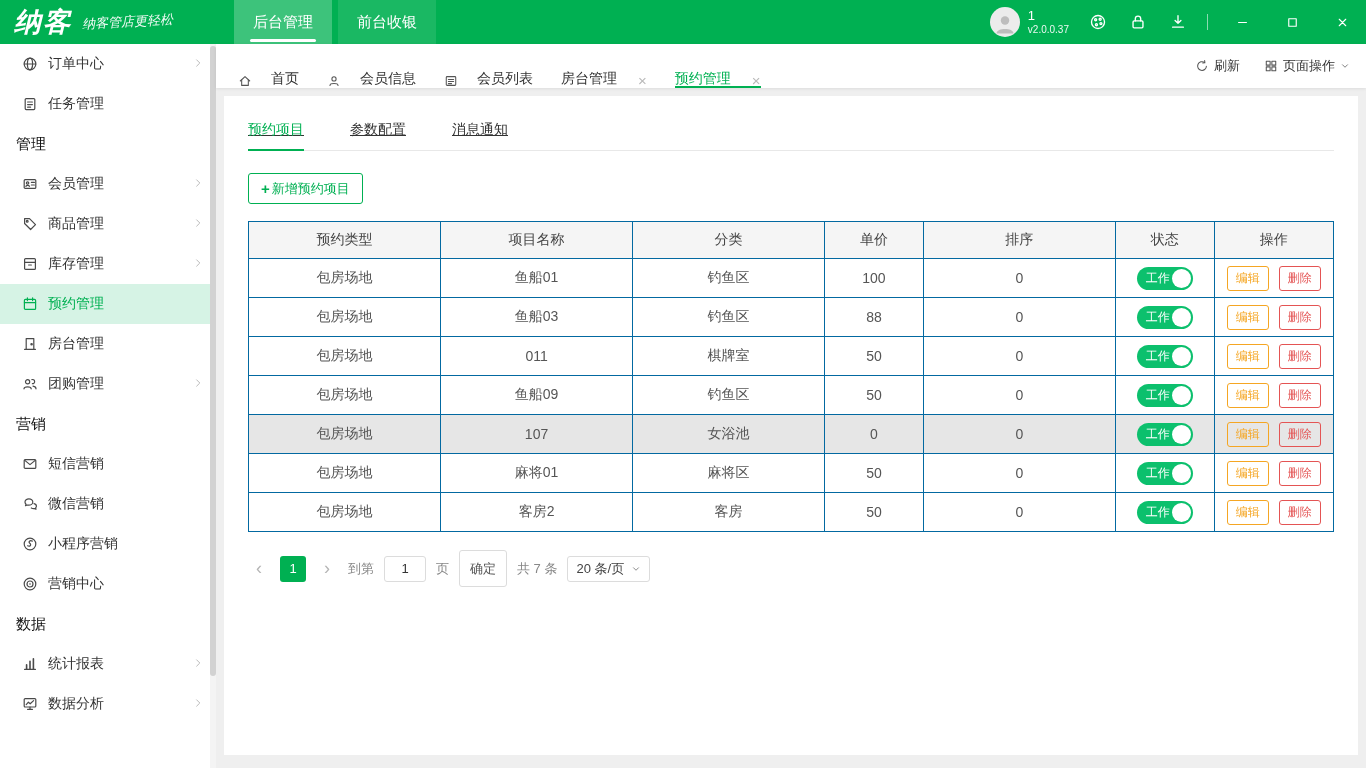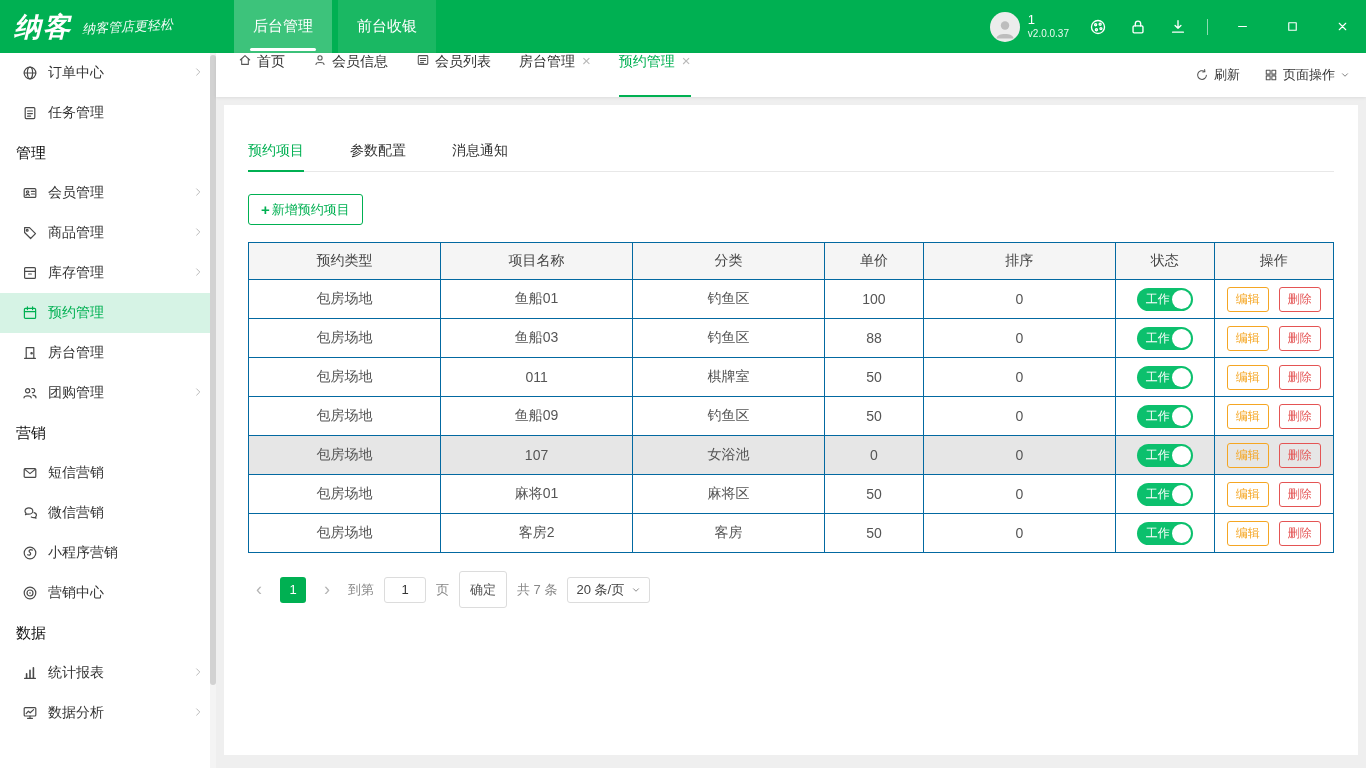--- a/index.html
+++ b/index.html
@@ -8,21 +8,21 @@
     font-family: "Liberation Sans", "DejaVu Sans", sans-serif;
     font-size: 14px; color: #333; background: #efefef;
     --brand: #00b052; --toggle: #0cc06d; --edit: #f5a623; --del: #e45454; --hl: #e6e6e6;
   }
   .icon { display: inline-flex; align-items: center; justify-content: center; }
   .icon svg { width: 16px; height: 16px; display: block; }
 
   .app { width: 1366px; height: 768px; display: flex; flex-direction: column; }
 
   
-  .topbar { height: 53px; background: var(--brand); display: flex; color: #fff; flex-shrink: 0; }
+  .topbar { height: 44px; background: var(--brand); display: flex; color: #fff; flex-shrink: 0; }
   .brand { width: 234px; display: flex; align-items: center; padding-left: 14px; gap: 10px; }
   .brand-logo { font-size: 27px; font-weight: bold; letter-spacing: 2px; font-style: italic; }
   .brand-slogan { font-size: 13px; font-style: italic; opacity: .95; transform: rotate(-3deg); white-space: nowrap; }
   .topbar-tabs { display: flex; gap: 6px; }
   .topbar-tab { width: 98px; display: flex; align-items: center; justify-content: center; font-size: 15px;
     background: rgba(255,255,255,.10); cursor: pointer; position: relative; }
   .topbar-tab.active { background: rgba(255,255,255,.24); }
   .topbar-tab.active::after { content: ""; position: absolute; bottom: 2px; left: 16px; right: 16px; height: 3px; background: #fff; border-radius: 2px; }
   .topbar-right { margin-left: auto; display: flex; align-items: center; gap: 18px; padding-right: 8px; }
   .user { display: flex; align-items: center; gap: 8px; cursor: pointer; }
@@ -50,36 +50,36 @@
   .sb-header { height: 40px; display: flex; align-items: center; padding-left: 16px; font-size: 15px; font-weight: normal; color: #111; }
   .sb-track { position: absolute; right: 0; top: 0; width: 6px; height: 100%; background: #f4f4f4; }
   .sb-thumb { position: absolute; right: 0; top: 2px; width: 6px; height: 630px; background: #d2d2d2; border-radius: 3px; }
 
   .main { flex: 1; display: flex; flex-direction: column; min-width: 0; background: #efefef; }
 
   
   .tabstrip { height: 44px; background: #fff; display: flex; align-items: center; padding: 0 16px 0 22px;
     box-shadow: 0 1px 3px rgba(0,0,0,.08); position: relative; z-index: 2; flex-shrink: 0; }
   .ts-tabs { display: flex; gap: 28px; height: 100%; align-items: center; }
-  .ts-tab { height: 100%; display: flex; align-items: flex-start; gap: 5px; font-size: 14px; color: #333; cursor: pointer; position: relative; }
+  .ts-tab { height: 100%; display: flex; align-items: flex-end; gap: 19px; font-size: 14px; color: #333; cursor: pointer; position: relative; }
   .ts-tab .icon { color: #555; }
   .ts-tab .icon svg { width: 14px; height: 14px; }
   .ts-tab.active { color: var(--brand); }
   .ts-tab.active::after { content: ""; position: absolute; left: 0; right: 0; bottom: 0; height: 2px; background: var(--brand); }
   .ts-close { color: #b9b9b9; font-size: 15px; margin-left: 2px; line-height: 1; }
   .ts-right { margin-left: auto; display: flex; align-items: center; gap: 24px; }
   .ts-action { display: flex; align-items: center; gap: 5px; cursor: pointer; font-size: 13px; color: #333; }
   .ts-action .icon { color: #555; }
   .ts-action .icon svg { width: 14px; height: 14px; }
   .ts-action .caret svg { width: 10px; height: 10px; }
 
   
   .content-wrap { flex: 1; padding: 8px 8px 13px; min-height: 0; }
   .card { background: #fff; height: 100%; padding: 0 24px 20px; }
-  .content-tabs { display: flex; border-bottom: 1px solid #e8e8e8; padding-top: 24px; }
+  .content-tabs { display: flex; border-bottom: 1px solid #e8e8e8; padding-top: 12px; text-decoration: underline; }
   .c-tab { padding: 13px 0 11px; margin-right: 46px; font-size: 14px; color: #333; cursor: pointer; position: relative; }
   .c-tab.active { color: var(--brand); }
   .c-tab.active::after { content: ""; position: absolute; left: 0; right: 0; bottom: -1px; height: 2px; background: var(--brand); }
   .add-btn { margin-top: 22px; height: 31px; padding: 0 12px; border: 1px solid var(--brand); color: var(--brand);
     background: #fff; border-radius: 3px; font-size: 13px; cursor: pointer; display: inline-flex; align-items: center; gap: 2px;
     font-family: inherit; }
   .add-btn .plus { font-size: 15px; font-weight: bold; }
 
   table { width: 100%; border-collapse: collapse; margin-top: 17px; table-layout: fixed; }
   th, td { border: 1px solid #0369a1; text-align: center; }

